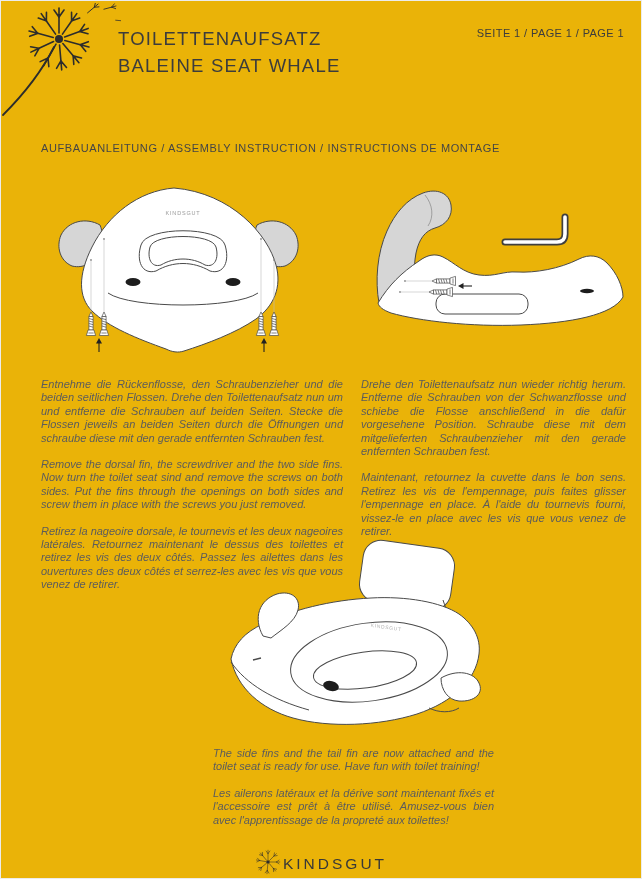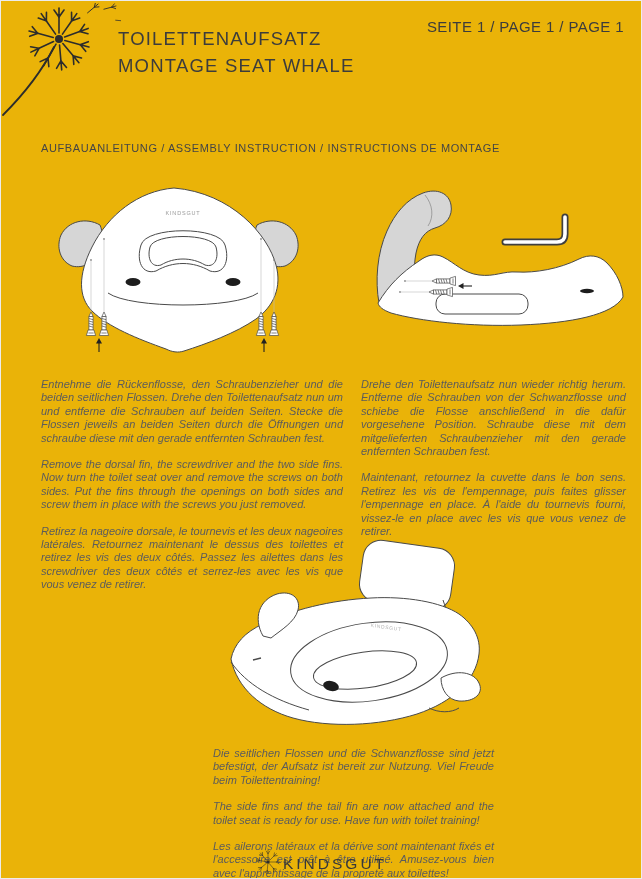--- a/index.html
+++ b/index.html
@@ -4,21 +4,21 @@
 <style>
   html,body { margin:0; padding:0; background:#ffffff; }
   .page {
     position:relative; width:642px; height:879px; background:#eab308;
     font-family:"Liberation Sans", sans-serif; overflow:hidden;
     border:1px solid #ececec; box-sizing:border-box; color:#3d3d3d;
   }
   .logo-svg { position:absolute; left:0; top:2px; }
   .title { position:absolute; left:117px; top:25px; font-size:18.5px;
            font-weight:300; letter-spacing:1.2px; line-height:26.5px; color:#3c3c3c; }
-  .page-info { position:absolute; top:17px; right:17px; font-size:15px;
+  .page-info { position:absolute; top:26px; right:17px; font-size:11px;
            letter-spacing:0.4px; color:#3c3c3c;text-align:center; }
   .section-heading { position:absolute; left:40px; top:141px; font-size:11px;
            letter-spacing:0.6px; color:#454545;text-align:center; }
   .illus-front { position:absolute; left:25px; top:168px; }
   .illus-side  { position:absolute; left:330px; top:168px; }
   .illus-final { position:absolute; left:200px; top:535px; }
   .cols { position:absolute; left:40px; top:377px; width:585px; display:flex; }
   .col-left  { width:302px; margin-right:18px; }
   .col-right { width:265px; }
   .col p, .final-text p { margin:0 0 13px 0; font-size:11px; line-height:13.4px;
@@ -79,21 +79,21 @@
       <use href="#seed" transform="translate(84,12) rotate(50) scale(0.55)"></use>
       <use href="#seed" transform="translate(100,7) rotate(75) scale(0.5)"></use>
       <use href="#seed" transform="translate(112,17) rotate(95) scale(0.45)"></use>
       <path d="M53,44 C42,66 26,88 2,112" stroke-width="1.8"></path>
     </g>
     <circle cx="58" cy="36" r="4" fill="#2c2c2c"></circle>
   </svg>
 
   <div class="title">
     <div>TOILETTENAUFSATZ</div>
-    <div>MONTAGE SEAT WHALE</div>
+    <div>BALEINE SEAT WHALE</div>
   </div>
 
   <div class="page-info">SEITE 1 / PAGE 1 / PAGE 1</div>
 
   <div class="section-heading">AUFBAUANLEITUNG / ASSEMBLY INSTRUCTION / INSTRUCTIONS DE MONTAGE</div>
 
   <svg class="illus-front" width="305" height="205" viewBox="0 0 305 205">
     <g stroke="#4a4a4a" stroke-width="1" fill="none" stroke-linejoin="round">
 
       <path d="M74,56 C60,48 42,52 35,66 C30,78 34,92 46,97 C58,100 70,93 75,80 C77,72 77,63 74,56 Z" fill="#d6d6d6"></path>
@@ -163,22 +163,22 @@
       <use href="#screwH" x="110" y="123"></use>
 
       <line x1="141" y1="117" x2="132" y2="117" stroke="#222222" stroke-width="1.1"></line>
       <path d="M127,117 l5.5,-3 v6 Z" fill="#222222" stroke="none"></path>
     </g>
   </svg>
 
   <div class="cols">
     <div class="col col-left">
       <p>Entnehme die Rückenflosse, den Schraubenzieher und die beiden seitlichen Flossen. Drehe den Toilettenaufsatz nun um und entferne die Schrauben auf beiden Seiten. Stecke die Flossen jeweils an beiden Seiten durch die Öffnungen und schraube diese mit den gerade entfernten Schrauben fest.</p>
-      <p>Remove the dorsal fin, the screwdriver and the two side fins. Now turn the toilet seat over and remove the screws on both sides. Put the fins through the openings on both sides and screw them in place with the screws you just removed.</p>
-      <p>Retirez la nageoire dorsale, le tournevis et les deux nageoires latérales. Retournez maintenant le dessus des toilettes et retirez les vis des deux côtés. Passez les ailettes dans les screwdriver des deux côtés et serrez-les avec les vis que vous venez de retirer.</p>
+      <p>Remove the dorsal fin, the screwdriver and the two side fins. Now turn the toilet seat sind and remove the screws on both sides. Put the fins through the openings on both sides and screw them in place with the screws you just removed.</p>
+      <p>Retirez la nageoire dorsale, le tournevis et les deux nageoires latérales. Retournez maintenant le dessus des toilettes et retirez les vis des deux côtés. Passez les ailettes dans les ouvertures des deux côtés et serrez-les avec les vis que vous venez de retirer.</p>
     </div>
     <div class="col col-right">
       <p>Drehe den Toilettenaufsatz nun wieder richtig herum. Entferne die Schrauben von der Schwanzflosse und schiebe die Flosse anschließend in die dafür vorgesehene Position. Schraube diese mit dem mitgelieferten Schraubenzieher mit den gerade entfernten Schrauben fest.</p>
       <p>Maintenant, retournez la cuvette dans le bon sens. Retirez les vis de l'empennage, puis faites glisser l'empennage en place. À l'aide du tournevis fourni, vissez-le en place avec les vis que vous venez de retirer.</p>
     </div>
   </div>
 
   <svg class="illus-final" width="300" height="222" viewBox="0 0 300 222">
     <g stroke="#4a4a4a" stroke-width="1" fill="none" stroke-linejoin="round">
 
@@ -199,21 +199,20 @@
 
       <path d="M30,126 C45,148 72,164 108,174"></path>
       <line x1="52" y1="124" x2="60" y2="122" stroke-width="1.4"></line>
 
       <ellipse cx="130" cy="150" rx="8" ry="5" transform="rotate(14 130 150)" fill="#1d1d1d" stroke="none"></ellipse>
     </g>
     <text x="185" y="93" transform="rotate(8 185 93)" text-anchor="middle" font-size="5" letter-spacing="0.7" fill="#b5b5b5">KINDSGUT</text>
   </svg>
 
   <div class="final-text">
-    <p>Die seitlichen Flossen und die Schwanzflosse sind jetzt befestigt, der Aufsatz ist bereit zur Nutzung. Viel Freude beim Toilettentraining!</p>
     <p>The side fins and the tail fin are now attached and the toilet seat is ready for use. Have fun with toilet training!</p>
     <p>Les ailerons latéraux et la dérive sont maintenant fixés et l'accessoire est prêt à être utilisé. Amusez-vous bien avec l'apprentissage de la propreté aux toilettes!</p>
   </div>
 
   <div class="footer">
     <svg width="26" height="28" viewBox="0 0 26 28">
       <g stroke="#2c2c2c" stroke-width="1.4" stroke-linecap="round" fill="none">
         <use href="#seed" transform="translate(13,13) scale(0.38)"></use>
         <use href="#seed" transform="translate(13,13) rotate(45) scale(0.38)"></use>
         <use href="#seed" transform="translate(13,13) rotate(90) scale(0.38)"></use>

